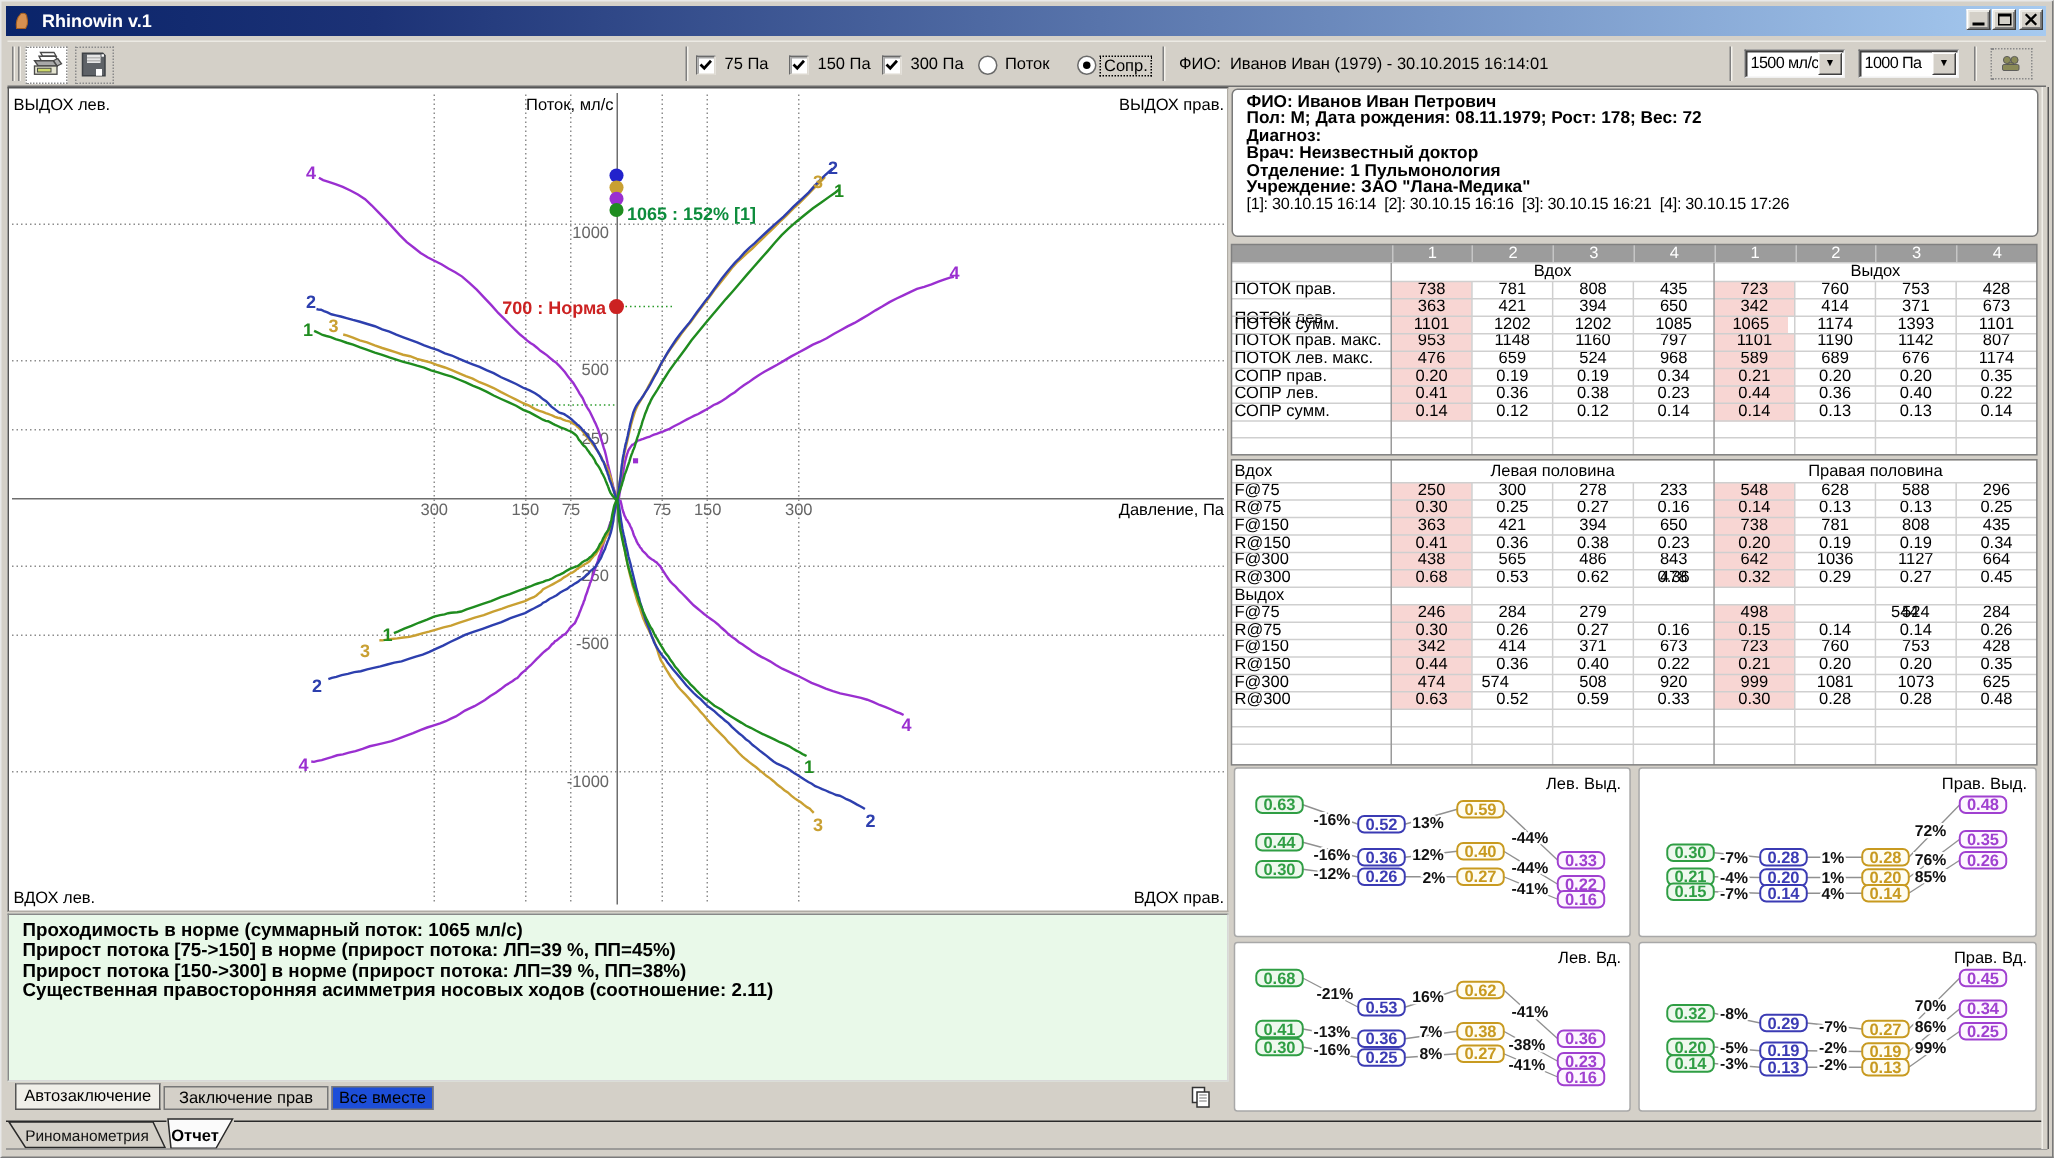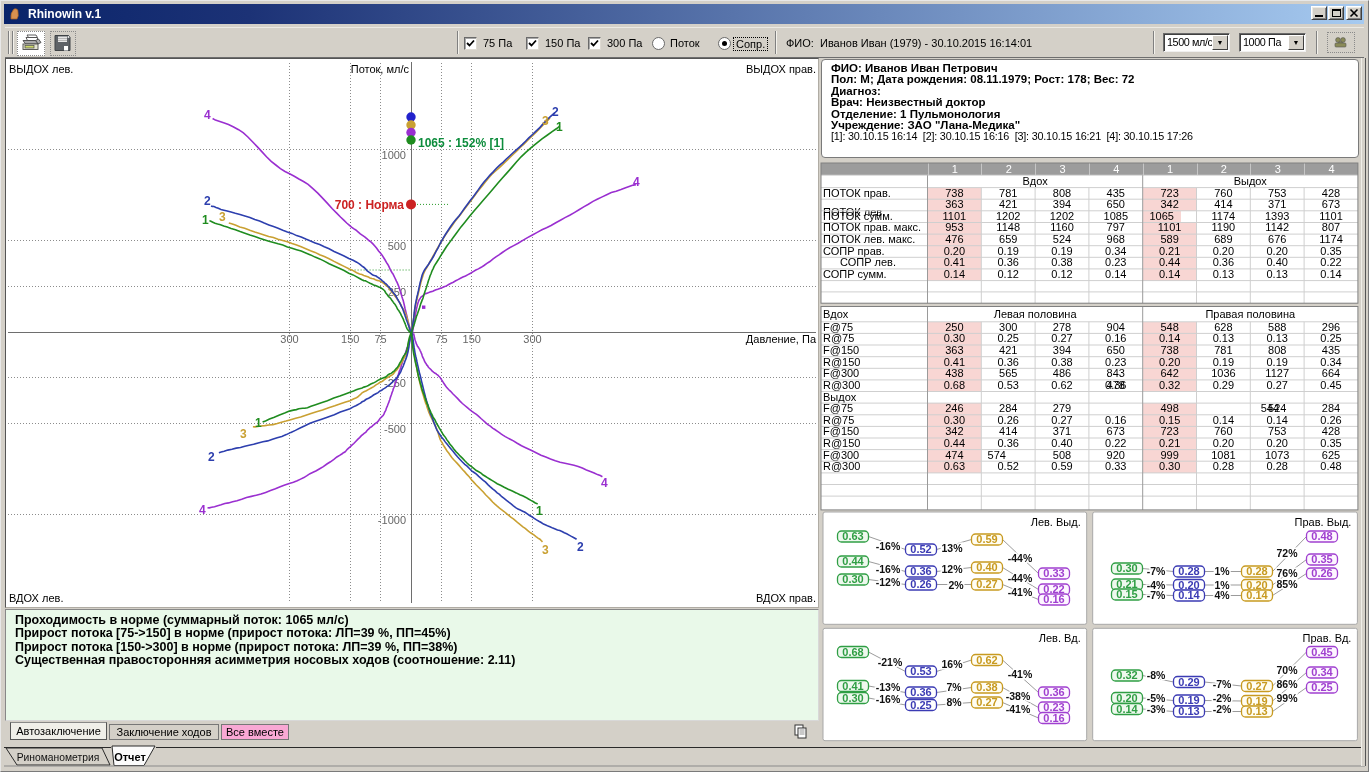--- a/index.html
+++ b/index.html
@@ -179,22 +179,22 @@
   </div>
 <div class="abs" style="left:5px;top:609px;width:814px;height:112px;background:#e9f9e9;border:1px solid;border-color:#888 #d8d8d8 #d8d8d8 #888">
 <div style="position:absolute;left:9px;top:4px;font-size:12.5px;font-weight:bold;line-height:13.4px;color:#000">
 Проходимость в норме (суммарный поток: 1065 мл/с)<br>
 Прирост потока [75-&gt;150] в норме (прирост потока: ЛП=39 %, ПП=45%)<br>
 Прирост потока [150-&gt;300] в норме (прирост потока: ЛП=39 %, ПП=38%)<br>
 Существенная правосторонняя асимметрия носовых ходов (соотношение: 2.11)
 </div>
   </div>
 <div class="abs" style="left:10px;top:722px;width:97px;height:18px;background:#f0efe9;border:1px solid #555;border-top:1px solid #888;font-size:11px;text-align:center;line-height:17px">Автозаключение</div>
-<div class="abs" style="left:109px;top:724px;width:110px;height:16px;background:#d4d0c8;border:1px solid #777;font-size:11px;text-align:center;line-height:15px">Заключение ходов</div>
-<div class="abs" style="left:221px;top:724px;width:68px;height:16px;background:#f9a8d4;border:1px solid #777;font-size:11px;text-align:center;line-height:15px">Все вместе</div>
+<div class="abs" style="left:109px;top:724px;width:110px;height:16px;background:#d4d0c8;border:1px solid #777;font-size:11px;text-align:center;line-height:15px">Заключение прав</div>
+<div class="abs" style="left:221px;top:724px;width:68px;height:16px;background:#1d4ed8;border:1px solid #777;font-size:11px;text-align:center;line-height:15px">Все вместе</div>
 <svg class="abs" style="left:793px;top:724px" width="16" height="16">
 <rect x="2" y="1" width="8" height="10" fill="#fff" stroke="#333" stroke-width="1"></rect>
 <rect x="5" y="4" width="8" height="10" fill="#fff" stroke="#333" stroke-width="1"></rect>
 <g stroke="#777" stroke-width="0.8">
       <line x1="6.5" y1="6" x2="11.5" y2="6"></line>
       <line x1="6.5" y1="8" x2="11.5" y2="8"></line>
       <line x1="6.5" y1="10" x2="11.5" y2="10"></line>
     </g>
   </svg>
 <svg class="abs" style="left:0px;top:742px" width="1369" height="30">
@@ -246,21 +246,21 @@
 <div class="tc ctr" style="left:1088.9px;top:199.22px;width:53.8px;height:11.62px;line-height:11.62px">650</div>
 <div class="tc ctr pk" style="left:1142.7px;top:199.22px;width:53.8px;height:11.62px;line-height:11.62px">342</div>
 <div class="tc ctr" style="left:1196.5px;top:199.22px;width:53.8px;height:11.62px;line-height:11.62px">414</div>
 <div class="tc ctr" style="left:1250.3px;top:199.22px;width:53.8px;height:11.62px;line-height:11.62px">371</div>
 <div class="tc ctr" style="left:1304.1px;top:199.22px;width:53.8px;height:11.62px;line-height:11.62px">673</div>
 <div class="tc " style="left:823px;top:210.84px;width:104.5px;height:11.62px;line-height:11.62px">ПОТОК сумм.</div>
 <div class="tc ctr pk" style="left:927.5px;top:210.84px;width:53.8px;height:11.62px;line-height:11.62px">1101</div>
 <div class="tc ctr" style="left:981.3px;top:210.84px;width:53.8px;height:11.62px;line-height:11.62px">1202</div>
 <div class="tc ctr" style="left:1035.1px;top:210.84px;width:53.8px;height:11.62px;line-height:11.62px">1202</div>
 <div class="tc ctr" style="left:1088.9px;top:210.84px;width:53.8px;height:11.62px;line-height:11.62px">1085</div>
-<div class="tc ctr pk" style="left:1142.7px;top:210.84px;width:38px;height:11.62px;line-height:11.62px">1065</div>
+<div class="tc ctr pk" style="left:1142.7px;top:210.84px;width:49px;height:11.62px;line-height:11.62px">1065</div>
 <div class="tc ctr" style="left:1196.5px;top:210.84px;width:53.8px;height:11.62px;line-height:11.62px">1174</div>
 <div class="tc ctr" style="left:1250.3px;top:210.84px;width:53.8px;height:11.62px;line-height:11.62px">1393</div>
 <div class="tc ctr" style="left:1304.1px;top:210.84px;width:53.8px;height:11.62px;line-height:11.62px">1101</div>
 <div class="tc " style="left:823px;top:222.46px;width:104.5px;height:11.62px;line-height:11.62px">ПОТОК прав. макс.</div>
 <div class="tc ctr pk" style="left:927.5px;top:222.46px;width:53.8px;height:11.62px;line-height:11.62px">953</div>
 <div class="tc ctr" style="left:981.3px;top:222.46px;width:53.8px;height:11.62px;line-height:11.62px">1148</div>
 <div class="tc ctr" style="left:1035.1px;top:222.46px;width:53.8px;height:11.62px;line-height:11.62px">1160</div>
 <div class="tc ctr" style="left:1088.9px;top:222.46px;width:53.8px;height:11.62px;line-height:11.62px">797</div>
 <div class="tc ctr pk" style="left:1142.7px;top:222.46px;width:53.8px;height:11.62px;line-height:11.62px">1101</div>
 <div class="tc ctr" style="left:1196.5px;top:222.46px;width:53.8px;height:11.62px;line-height:11.62px">1190</div>
@@ -277,21 +277,21 @@
 <div class="tc ctr" style="left:1304.1px;top:234.08px;width:53.8px;height:11.62px;line-height:11.62px">1174</div>
 <div class="tc " style="left:823px;top:245.70000000000002px;width:104.5px;height:11.62px;line-height:11.62px">СОПР прав.</div>
 <div class="tc ctr pk" style="left:927.5px;top:245.70000000000002px;width:53.8px;height:11.62px;line-height:11.62px">0.20</div>
 <div class="tc ctr" style="left:981.3px;top:245.70000000000002px;width:53.8px;height:11.62px;line-height:11.62px">0.19</div>
 <div class="tc ctr" style="left:1035.1px;top:245.70000000000002px;width:53.8px;height:11.62px;line-height:11.62px">0.19</div>
 <div class="tc ctr" style="left:1088.9px;top:245.70000000000002px;width:53.8px;height:11.62px;line-height:11.62px">0.34</div>
 <div class="tc ctr pk" style="left:1142.7px;top:245.70000000000002px;width:53.8px;height:11.62px;line-height:11.62px">0.21</div>
 <div class="tc ctr" style="left:1196.5px;top:245.70000000000002px;width:53.8px;height:11.62px;line-height:11.62px">0.20</div>
 <div class="tc ctr" style="left:1250.3px;top:245.70000000000002px;width:53.8px;height:11.62px;line-height:11.62px">0.20</div>
 <div class="tc ctr" style="left:1304.1px;top:245.70000000000002px;width:53.8px;height:11.62px;line-height:11.62px">0.35</div>
-<div class="tc " style="left:840px;top:257.32px;width:104.5px;height:16px;line-height:11.62px">СОПР лев.</div>
+<div class="tc " style="left:823px;top:257.32px;width:104.5px;height:16px;line-height:11.62px">СОПР лев.</div>
 <div class="tc ctr pk" style="left:927.5px;top:257.32px;width:53.8px;height:11.62px;line-height:11.62px">0.41</div>
 <div class="tc ctr" style="left:981.3px;top:257.32px;width:53.8px;height:11.62px;line-height:11.62px">0.36</div>
 <div class="tc ctr" style="left:1035.1px;top:257.32px;width:53.8px;height:11.62px;line-height:11.62px">0.38</div>
 <div class="tc ctr" style="left:1088.9px;top:257.32px;width:53.8px;height:11.62px;line-height:11.62px">0.23</div>
 <div class="tc ctr pk" style="left:1142.7px;top:257.32px;width:53.8px;height:11.62px;line-height:11.62px">0.44</div>
 <div class="tc ctr" style="left:1196.5px;top:257.32px;width:53.8px;height:11.62px;line-height:11.62px">0.36</div>
 <div class="tc ctr" style="left:1250.3px;top:257.32px;width:53.8px;height:11.62px;line-height:11.62px">0.40</div>
 <div class="tc ctr" style="left:1304.1px;top:257.32px;width:53.8px;height:11.62px;line-height:11.62px">0.22</div>
 <div class="tc " style="left:823px;top:268.94px;width:104.5px;height:11.62px;line-height:11.62px">СОПР сумм.</div>
 <div class="tc ctr pk" style="left:927.5px;top:268.94px;width:53.8px;height:11.62px;line-height:11.62px">0.14</div>
@@ -302,21 +302,21 @@
 <div class="tc ctr" style="left:1196.5px;top:268.94px;width:53.8px;height:11.62px;line-height:11.62px">0.13</div>
 <div class="tc ctr" style="left:1250.3px;top:268.94px;width:53.8px;height:11.62px;line-height:11.62px">0.13</div>
 <div class="tc ctr" style="left:1304.1px;top:268.94px;width:53.8px;height:11.62px;line-height:11.62px">0.14</div>
 <div class="tc " style="left:823px;top:308.0px;width:104.5px;height:13.3px;line-height:13.3px">Вдох</div>
 <div class="tc ctr" style="left:927.5px;top:308.0px;width:215.2px;height:13.3px;line-height:13.3px">Левая половина</div>
 <div class="tc ctr" style="left:1142.7px;top:308.0px;width:215.2px;height:13.3px;line-height:13.3px">Правая половина</div>
 <div class="tc " style="left:823px;top:321.8px;width:104.5px;height:11.62px;line-height:11.62px">F@75</div>
 <div class="tc ctr pk" style="left:927.5px;top:321.8px;width:53.8px;height:11.62px;line-height:11.62px">250</div>
 <div class="tc ctr" style="left:981.3px;top:321.8px;width:53.8px;height:11.62px;line-height:11.62px">300</div>
 <div class="tc ctr" style="left:1035.1px;top:321.8px;width:53.8px;height:11.62px;line-height:11.62px">278</div>
-<div class="tc ctr" style="left:1088.9px;top:321.8px;width:53.8px;height:11.62px;line-height:11.62px">904</div>
+<div class="tc ctr" style="left:1088.9px;top:321.8px;width:53.8px;height:11.62px;line-height:11.62px">233</div>
 <div class="tc ctr pk" style="left:1142.7px;top:321.8px;width:53.8px;height:11.62px;line-height:11.62px">548</div>
 <div class="tc ctr" style="left:1196.5px;top:321.8px;width:53.8px;height:11.62px;line-height:11.62px">628</div>
 <div class="tc ctr" style="left:1250.3px;top:321.8px;width:53.8px;height:11.62px;line-height:11.62px">588</div>
 <div class="tc ctr" style="left:1304.1px;top:321.8px;width:53.8px;height:11.62px;line-height:11.62px">296</div>
 <div class="tc " style="left:823px;top:333.42px;width:104.5px;height:11.62px;line-height:11.62px">R@75</div>
 <div class="tc ctr pk" style="left:927.5px;top:333.42px;width:53.8px;height:11.62px;line-height:11.62px">0.30</div>
 <div class="tc ctr" style="left:981.3px;top:333.42px;width:53.8px;height:11.62px;line-height:11.62px">0.25</div>
 <div class="tc ctr" style="left:1035.1px;top:333.42px;width:53.8px;height:11.62px;line-height:11.62px">0.27</div>
 <div class="tc ctr" style="left:1088.9px;top:333.42px;width:53.8px;height:11.62px;line-height:11.62px">0.16</div>
 <div class="tc ctr pk" style="left:1142.7px;top:333.42px;width:53.8px;height:11.62px;line-height:11.62px">0.14</div>

